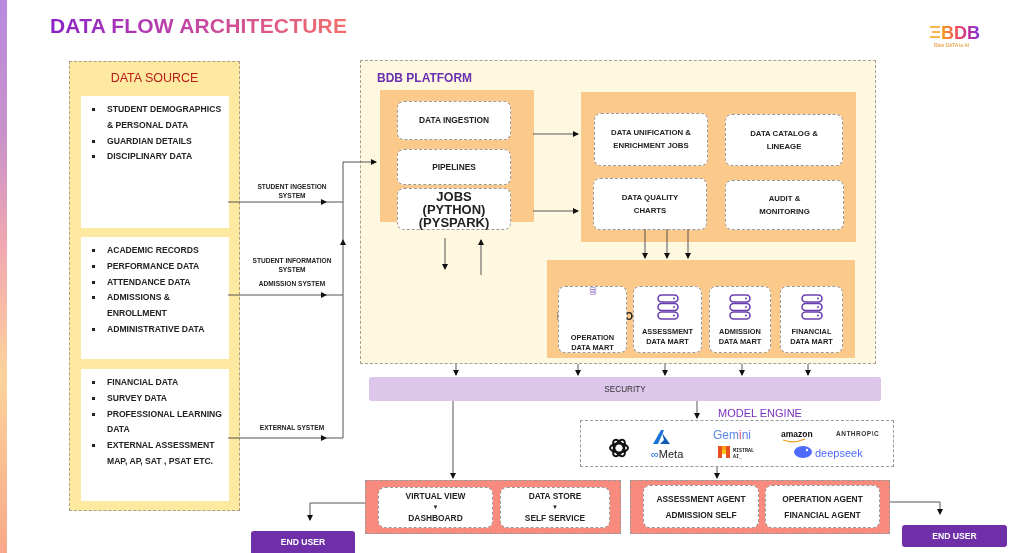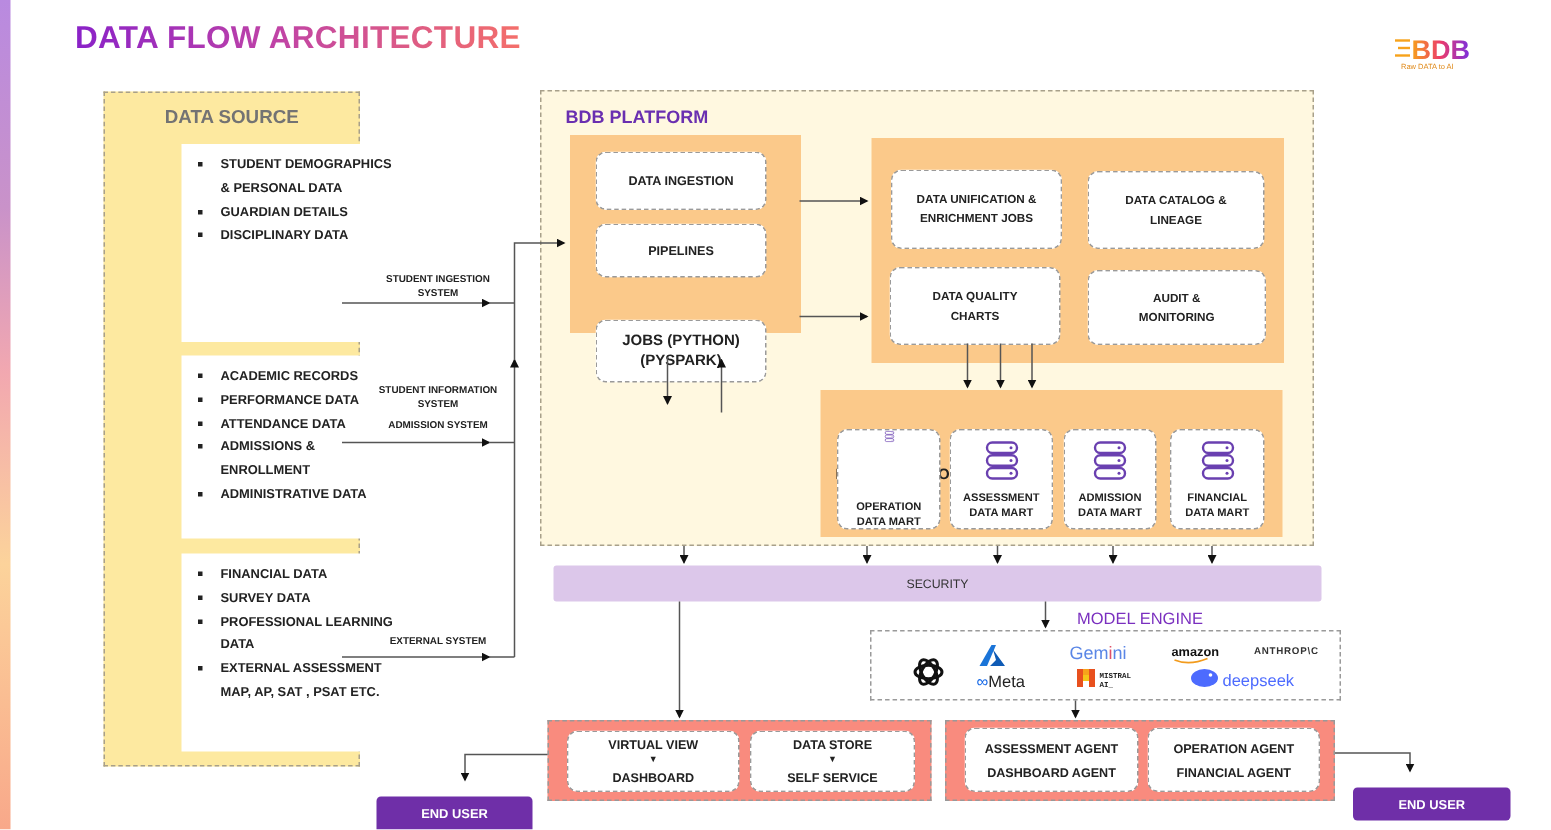--- a/index.html
+++ b/index.html
@@ -10,22 +10,22 @@
   .abs { position: absolute; }
   .title { left: 50px; top: 14px; font-size: 21px; font-weight: bold; letter-spacing: 0.2px;
     background: linear-gradient(90deg, #8a22c8 0%, #c043a6 45%, #f46f6a 100%);
     -webkit-background-clip: text; background-clip: text; color: transparent; }
   .logo { left: 928px; top: 22px; width: 64px; height: 28px; }
   .logo-text { position: absolute; left: 6px; top: 20px; font-size: 5px; color: #e08a1a; white-space: nowrap; }
 
   .ds-panel { left: 69px; top: 61px; width: 171px; height: 450px; background: #fde9a0;
     border: 1px dashed #a8a08a; }
   .ds-title { position: absolute; left: 0; width: 100%; top: 9px; text-align: center;
-    color: #737373; font-weight: bold; font-size: 12.5px; }
-  .ds-box { position: absolute; left: 11px; width: 148px; background: #fff; padding: 6px 4px 6px 10px; margin-left: 40px; }
+    color: #b91c1c; font-weight: normal; font-size: 12.5px; }
+  .ds-box { position: absolute; left: 11px; width: 148px; background: #fff; padding: 6px 4px 6px 10px; }
   .ds-box ul { list-style: none; }
   .ds-box li { position: relative; padding-left: 16px; font-size: 8.6px; font-weight: bold; line-height: 15.8px; color: #222; }
   .ds-box li::before { content: ""; position: absolute; left: 1px; top: 6px; width: 3px; height: 3px; background: #222; }
 
   .conn-label { font-size: 6.6px; font-weight: bold; text-align: center; color: #222; line-height: 9px; }
 
   .bdb-panel { left: 360px; top: 60px; width: 516px; height: 304px; background: #fff8e0;
     border: 1px dashed #a8a08a; }
   .bdb-title { position: absolute; left: 16px; top: 10px; color: #6a2fb0; font-weight: bold; font-size: 12px; }
   .orange { position: absolute; background: #fbc98a; }
@@ -105,21 +105,21 @@
 <div class="abs conn-label" style="left:244px;top:256px;width:96px;">STUDENT INFORMATION SYSTEM</div>
 <div class="abs conn-label" style="left:248px;top:279px;width:88px;">ADMISSION SYSTEM</div>
 <div class="abs conn-label" style="left:248px;top:423px;width:88px;">EXTERNAL SYSTEM</div>
 
 <div class="abs bdb-panel">
   <div class="bdb-title">BDB PLATFORM</div>
 
   <div class="orange" style="left:19px;top:29px;width:154px;height:132px;">
     <div class="wbox" style="left:17px;top:11px;width:114px;height:39px;">DATA INGESTION</div>
     <div class="wbox" style="left:17px;top:59px;width:114px;height:36px;">PIPELINES</div>
-    <div class="wbox" style="left:17px;top:123px;width:114px;height:42px;padding:0 16px;font-size:10px;">JOBS (PYTHON) (PYSPARK)</div>
+    <div class="wbox" style="left:17px;top:98px;width:114px;height:42px;padding:0 16px;font-size:13px;">JOBS (PYTHON) (PYSPARK)</div>
   </div>
 
   <div class="orange" style="left:220px;top:31px;width:275px;height:150px;">
     <div class="wbox" style="left:13px;top:21px;width:114px;height:53px;padding:0 6px;font-size:7.8px;line-height:12.5px;">DATA UNIFICATION &amp; ENRICHMENT JOBS</div>
     <div class="wbox" style="left:144px;top:22px;width:118px;height:52px;padding:0 14px;font-size:7.8px;">DATA  CATALOG &amp; LINEAGE</div>
     <div class="wbox" style="left:12px;top:86px;width:114px;height:52px;padding:0 20px;font-size:7.8px;">DATA QUALITY CHARTS</div>
     <div class="wbox" style="left:144px;top:88px;width:119px;height:50px;padding:0 26px;font-size:7.8px;">AUDIT &amp; MONITORING</div>
   </div>
 
 
@@ -232,21 +232,21 @@
   <div class="wbox" style="left:134px;top:6px;width:110px;height:41px;flex-direction:column;line-height:11px;">
     <span>DATA STORE</span>
     <span style="font-size:6px;">▼</span>
     <span>SELF SERVICE</span>
   </div>
 </div>
 
 <div class="coral" style="left:630px;top:480px;width:260px;height:54px;">
   <div class="wbox" style="left:12px;top:4px;width:116px;height:43px;flex-direction:column;line-height:16px;">
     <span>ASSESSMENT AGENT</span>
-    <span>DASHBOARD AGENT</span>
+    <span>ADMISSION SELF</span>
   </div>
   <div class="wbox" style="left:134px;top:4px;width:115px;height:43px;flex-direction:column;line-height:16px;">
     <span>OPERATION AGENT</span>
     <span>FINANCIAL AGENT</span>
   </div>
 </div>
 
 <div class="end-user" style="left:251px;top:531px;width:104px;height:22px;border-radius:3px 3px 0 0;">END USER</div>
 <div class="end-user" style="left:902px;top:525px;width:105px;height:22px;">END USER</div>
 

